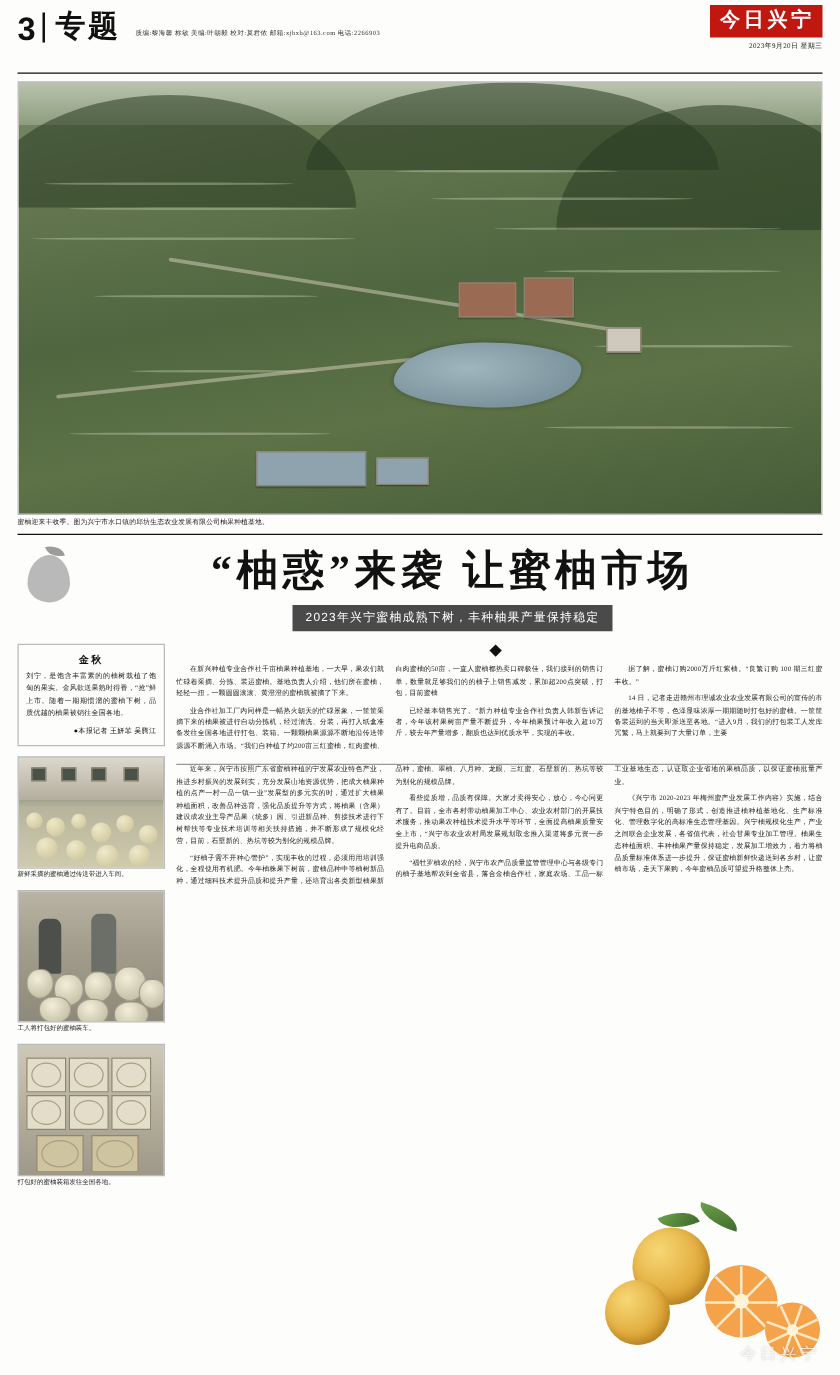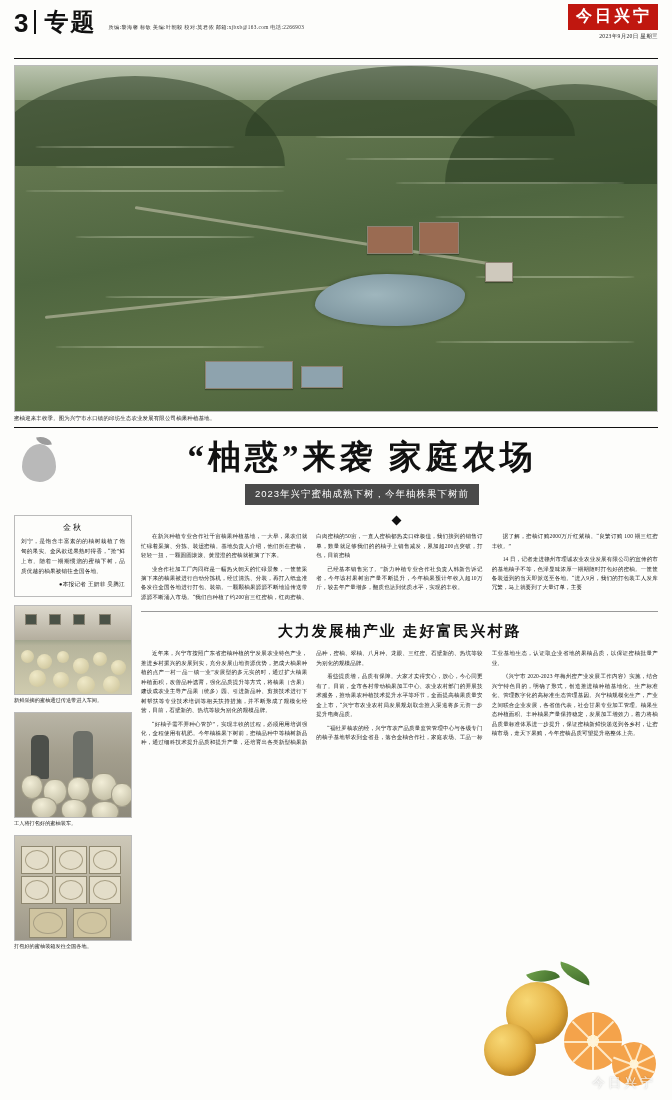--- a/index.html
+++ b/index.html
@@ -196,21 +196,21 @@
 
   
   .lead-box {
     border: 1px solid #bbb;
     padding: 6px 6px 7px;
     position: relative;
   }
   .lead-title {
     text-align: center;
     font-size: 8px;
-    font-weight: normal;
+    font-weight: bold;
     letter-spacing: 2px;
     margin-bottom: 4px;
   }
   .lead-text {
     font-size: 5.6px;
     line-height: 1.75;
     color: #222;
     text-align: justify;
     letter-spacing: .2px;
   }
@@ -373,22 +373,22 @@
     <div class="bldg roof-blue" style="left:286px;top:300px;width:40px;height:20px;"></div>
     <div class="bldg" style="left:470px;top:196px;width:26px;height:18px;"></div>
   </div>
   <div class="hero-caption">蜜柚迎来丰收季。图为兴宁市水口镇的邱坊生态农业发展有限公司柚果种植基地。</div>
 
   <div class="headline-wrap">
     <div class="pear-logo">
       <div class="pear-shape"></div>
     </div>
     <div class="headline-main">
-      <div class="headline">“柚惑”来袭  家庭农场</div>
-      <div class="subhead">2023年兴宁蜜柚成熟下树，今年柚株果下树前</div>
+      <div class="headline">“柚惑”来袭  让蜜柚市场</div>
+      <div class="subhead">2023年兴宁蜜柚成熟下树，丰种柚果产量保持稳定</div>
     </div>
   </div>
 
   <div class="content">
 
     <div class="col-left">
       <div class="lead-box">
         <div class="lead-title">金秋</div>
         <div class="lead-text">刘宁，是饱含丰富素的的柚树栽植了饱甸的果实。金风欲送果熟时得香，“抢”鲜上市。随着一期期惯溜的蜜柚下树，品质优越的柚果被销往全国各地。</div>
         <div class="byline">●本报记者 王妍菲  吴腾江</div>
@@ -449,21 +449,20 @@
       <div class="cols3">
         <p>在新兴种植专业合作社千亩柚果种植基地，一大早，果农们就忙碌着采摘、分拣、装运蜜柚。基地负责人介绍，他们所在蜜柚，轻轻一扭，一颗圆圆滚滚、黄澄澄的蜜柚就被摘了下来。</p>
         <p>业合作社加工厂内同样是一幅热火朝天的忙碌景象，一筐筐采摘下来的柚果被进行自动分拣机，经过清洗、分装，再打入纸盒准备发往全国各地进行打包、装箱。一颗颗柚果源源不断地沿传送带源源不断涌入市场。“我们自种植了约200亩三红蜜柚，红肉蜜柚、白肉蜜柚的50亩，一直人蜜柚都热卖口碑极佳，我们接到的销售订单，数量就足够我们的的柚子上销售减发，累加超200点突破，打包，目前蜜柚</p>
         <p>已经基本销售完了。”新力种植专业合作社负责人韩新告诉记者，今年该村果树亩产量不断提升，今年柚果预计年收入超10万斤，较去年产量增多，翻质也达到优质水平，实现的丰收。</p>
         <p>据了解，蜜柚订购2000万斤红紫柚。“良繁订购 100 期三红蜜丰收。”</p>
         <p>14 日，记者走进赣州市理诚农业农业发展有限公司的宣传的市的基地柚子不等，色泽显味浓厚一期期随时打包好的蜜柚。一筐筐备装运到的当天即派送至各地。“进入9月，我们的打包装工人发库冗繁，马上就要到了大量订单，主要</p>
       </div>
 
       <div class="divider"></div>
 
-      <div class="article-title2">大力发展柚产业 走好富民兴村路</div>
 
       <div class="cols3">
         <p>近年来，兴宁市按照广东省蜜柚种植的宁发展农业特色产业，推进乡村振兴的发展到实，充分发展山地资源优势，把成大柚果种植的点产一村一品一镇一业”发展型的多元实的时，通过扩大柚果种植面积，改善品种选育，强化品质提升等方式，将柚果（含果）建设成农业主导产品果（统多）园、引进新品种、剪接技术进行下树帮扶等专业技术培训等相关扶持措施，并不断形成了规模化经营，目前，石壁新的、热坑等较为别化的规模品牌。</p>
         <p>“好柚子需不开种心管护”，实现丰收的过程，必须用用培训强化，全程使用有机肥。今年柚株果下树前，蜜柚品种中等柚树新品种，通过细科技术提升品质和提升产量，还培育出各类新型柚果新品种，蜜柚、翠柚、八月种、龙眼、三红蜜、石壁新的、热坑等较为别化的规模品牌。</p>
         <p>看些提质增，品质有保障。大家才卖得安心，放心，今心同更有了。目前，全市各村带动柚果加工中心、农业农村部门的开展技术服务，推动果农种植技术提升水平等环节，全面提高柚果质量安全上市，“兴宁市农业农村局发展规划取念推入渠道将多元资一步提升电商品质。</p>
         <p>“福牡罗柚农的经，兴宁市农产品质量监管管理中心与各级专门的柚子基地帮农到全省县，落合金柚合作社，家庭农场、工品一标工业基地生态，认证取企业省地的果柚品质，以保证蜜柚批量产业。</p>
         <p>《兴宁市 2020-2023 年梅州蜜产业发展工作内容》实施，结合兴宁特色目的，明确了形式，创造推进柚种植基地化、生产标准化、管理数字化的高标准生态管理基因。兴宁柚规模化生产，产业之间联合企业发展，各省值代表，社会甘果专业加工管理。柚果生态种植面积、丰种柚果产量保持稳定，发展加工增效力，着力将柚品质量标准体系进一步提升，保证蜜柚新鲜快递送到各乡村，让蜜柚市场，走天下果购，今年蜜柚品质可望提升格整体上亮。</p>
       </div>
     </div>
   </div>

